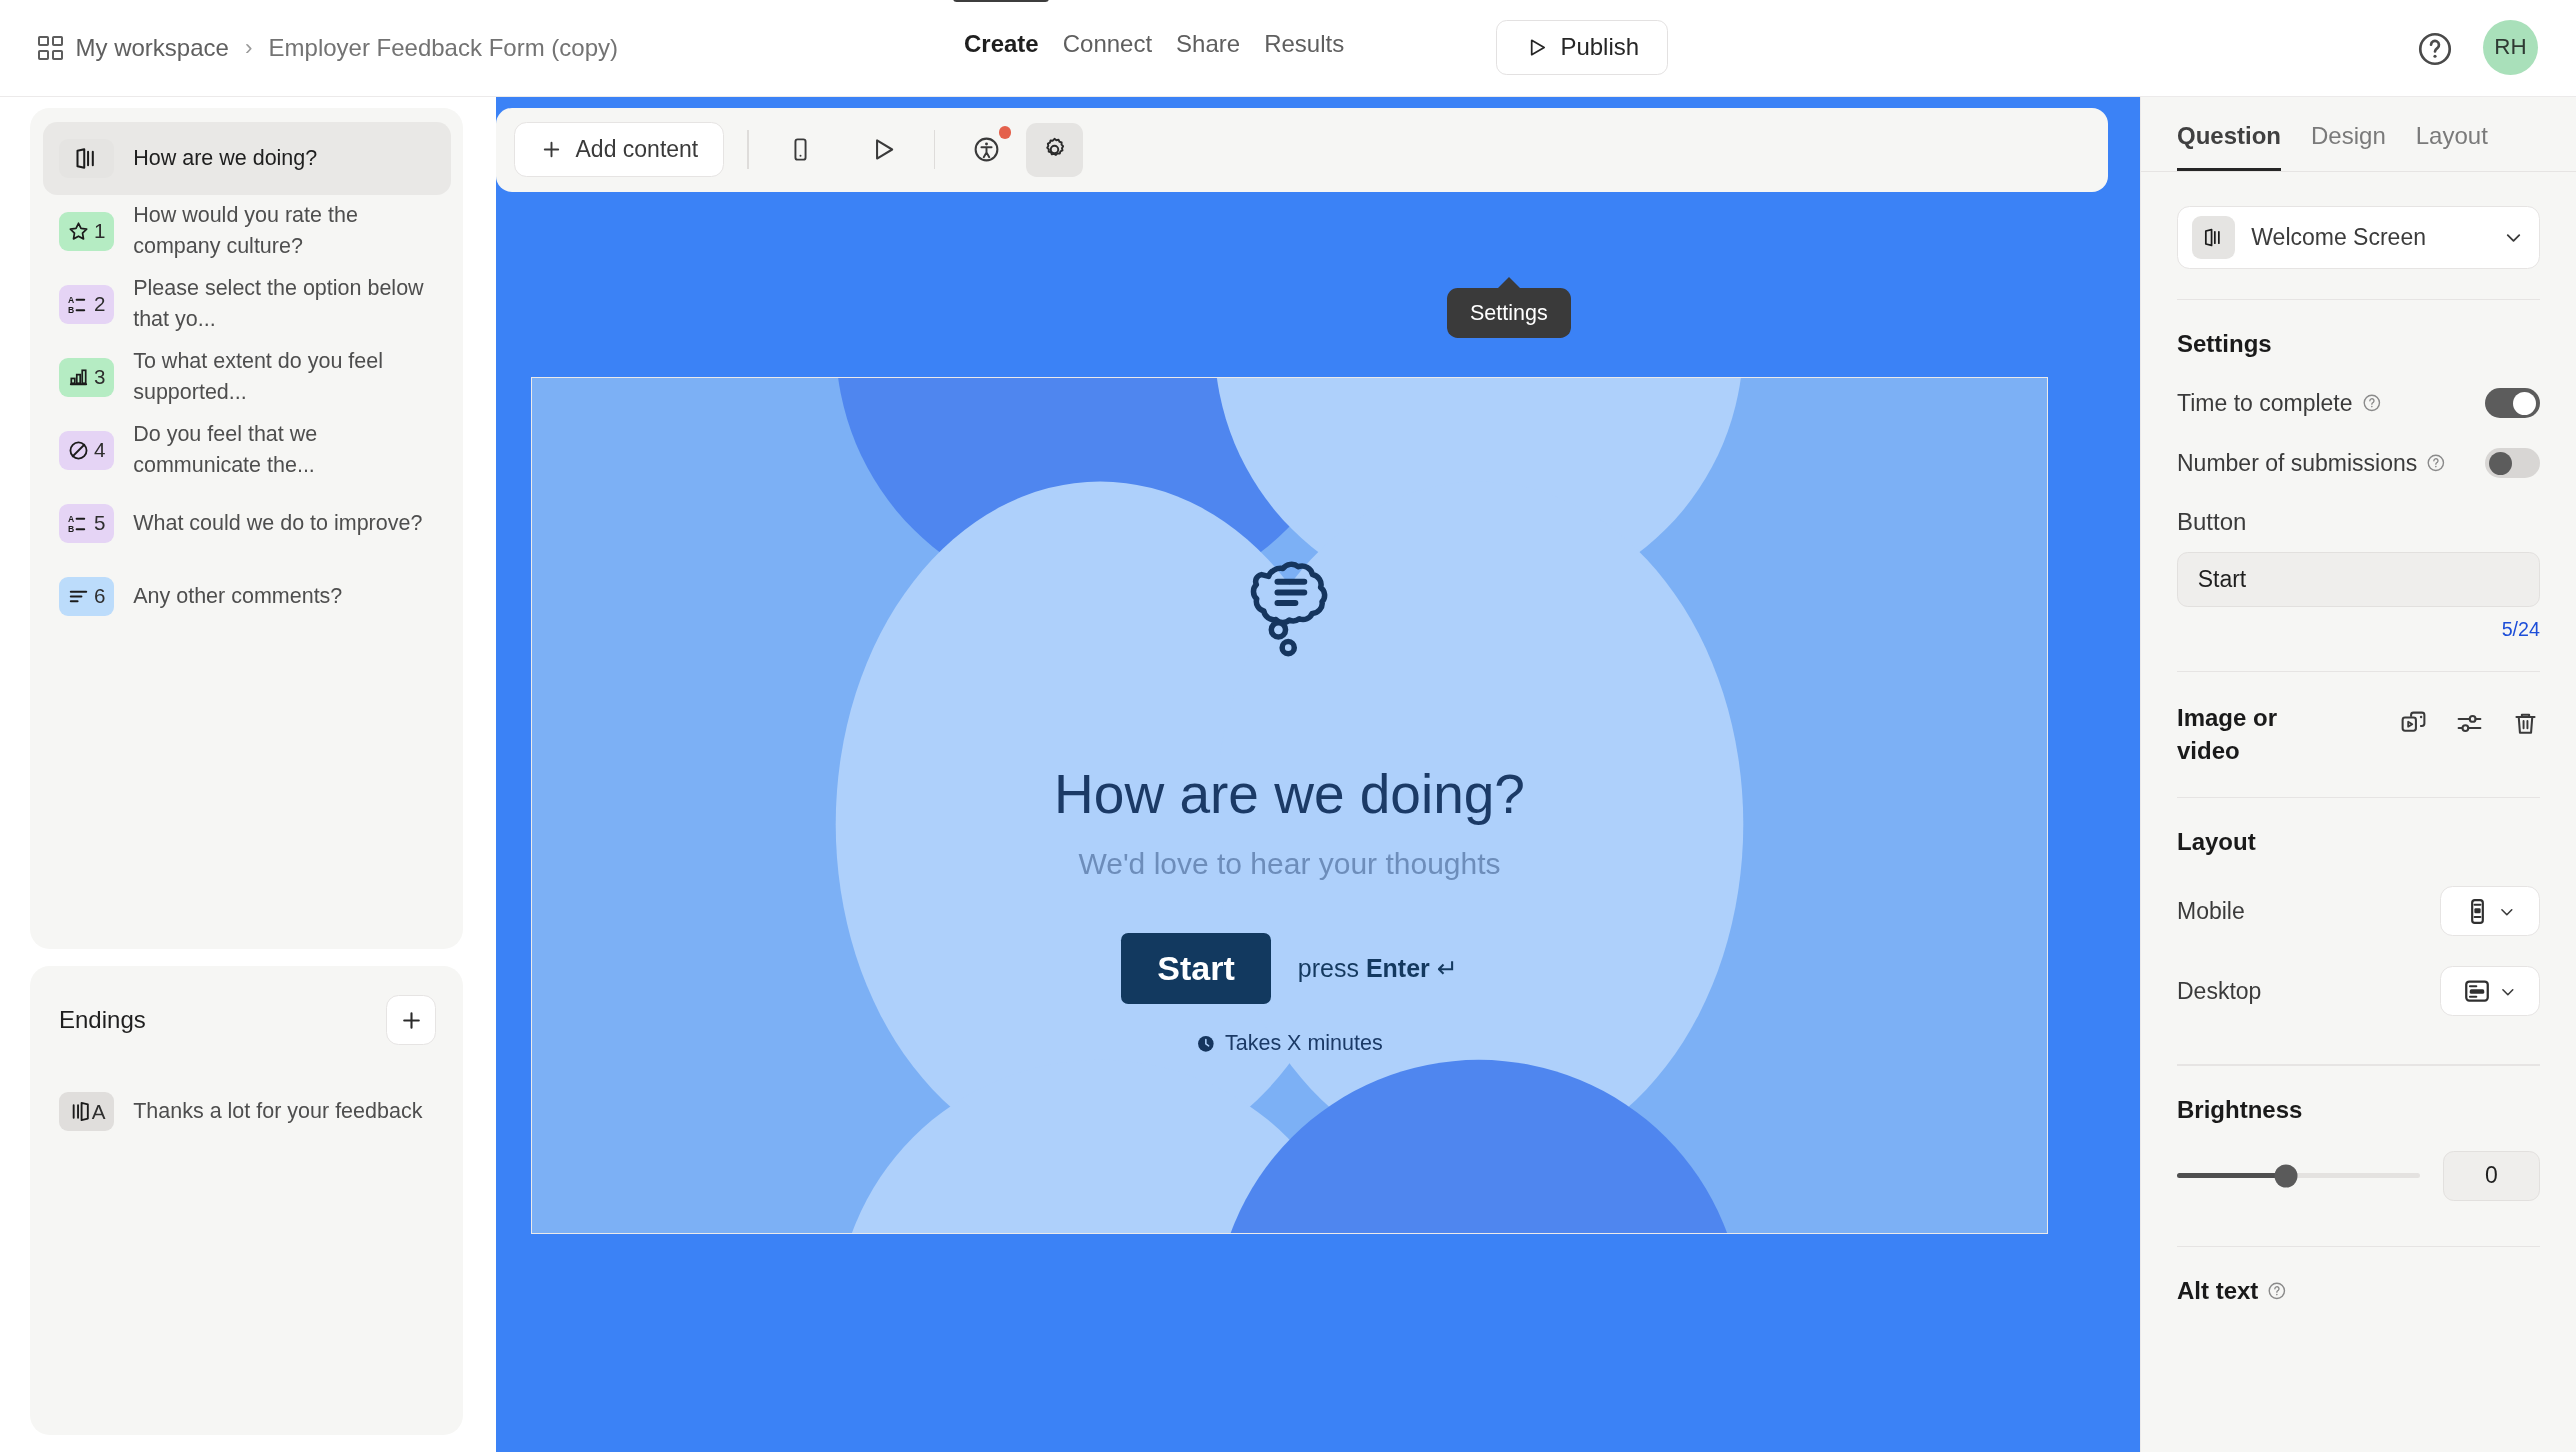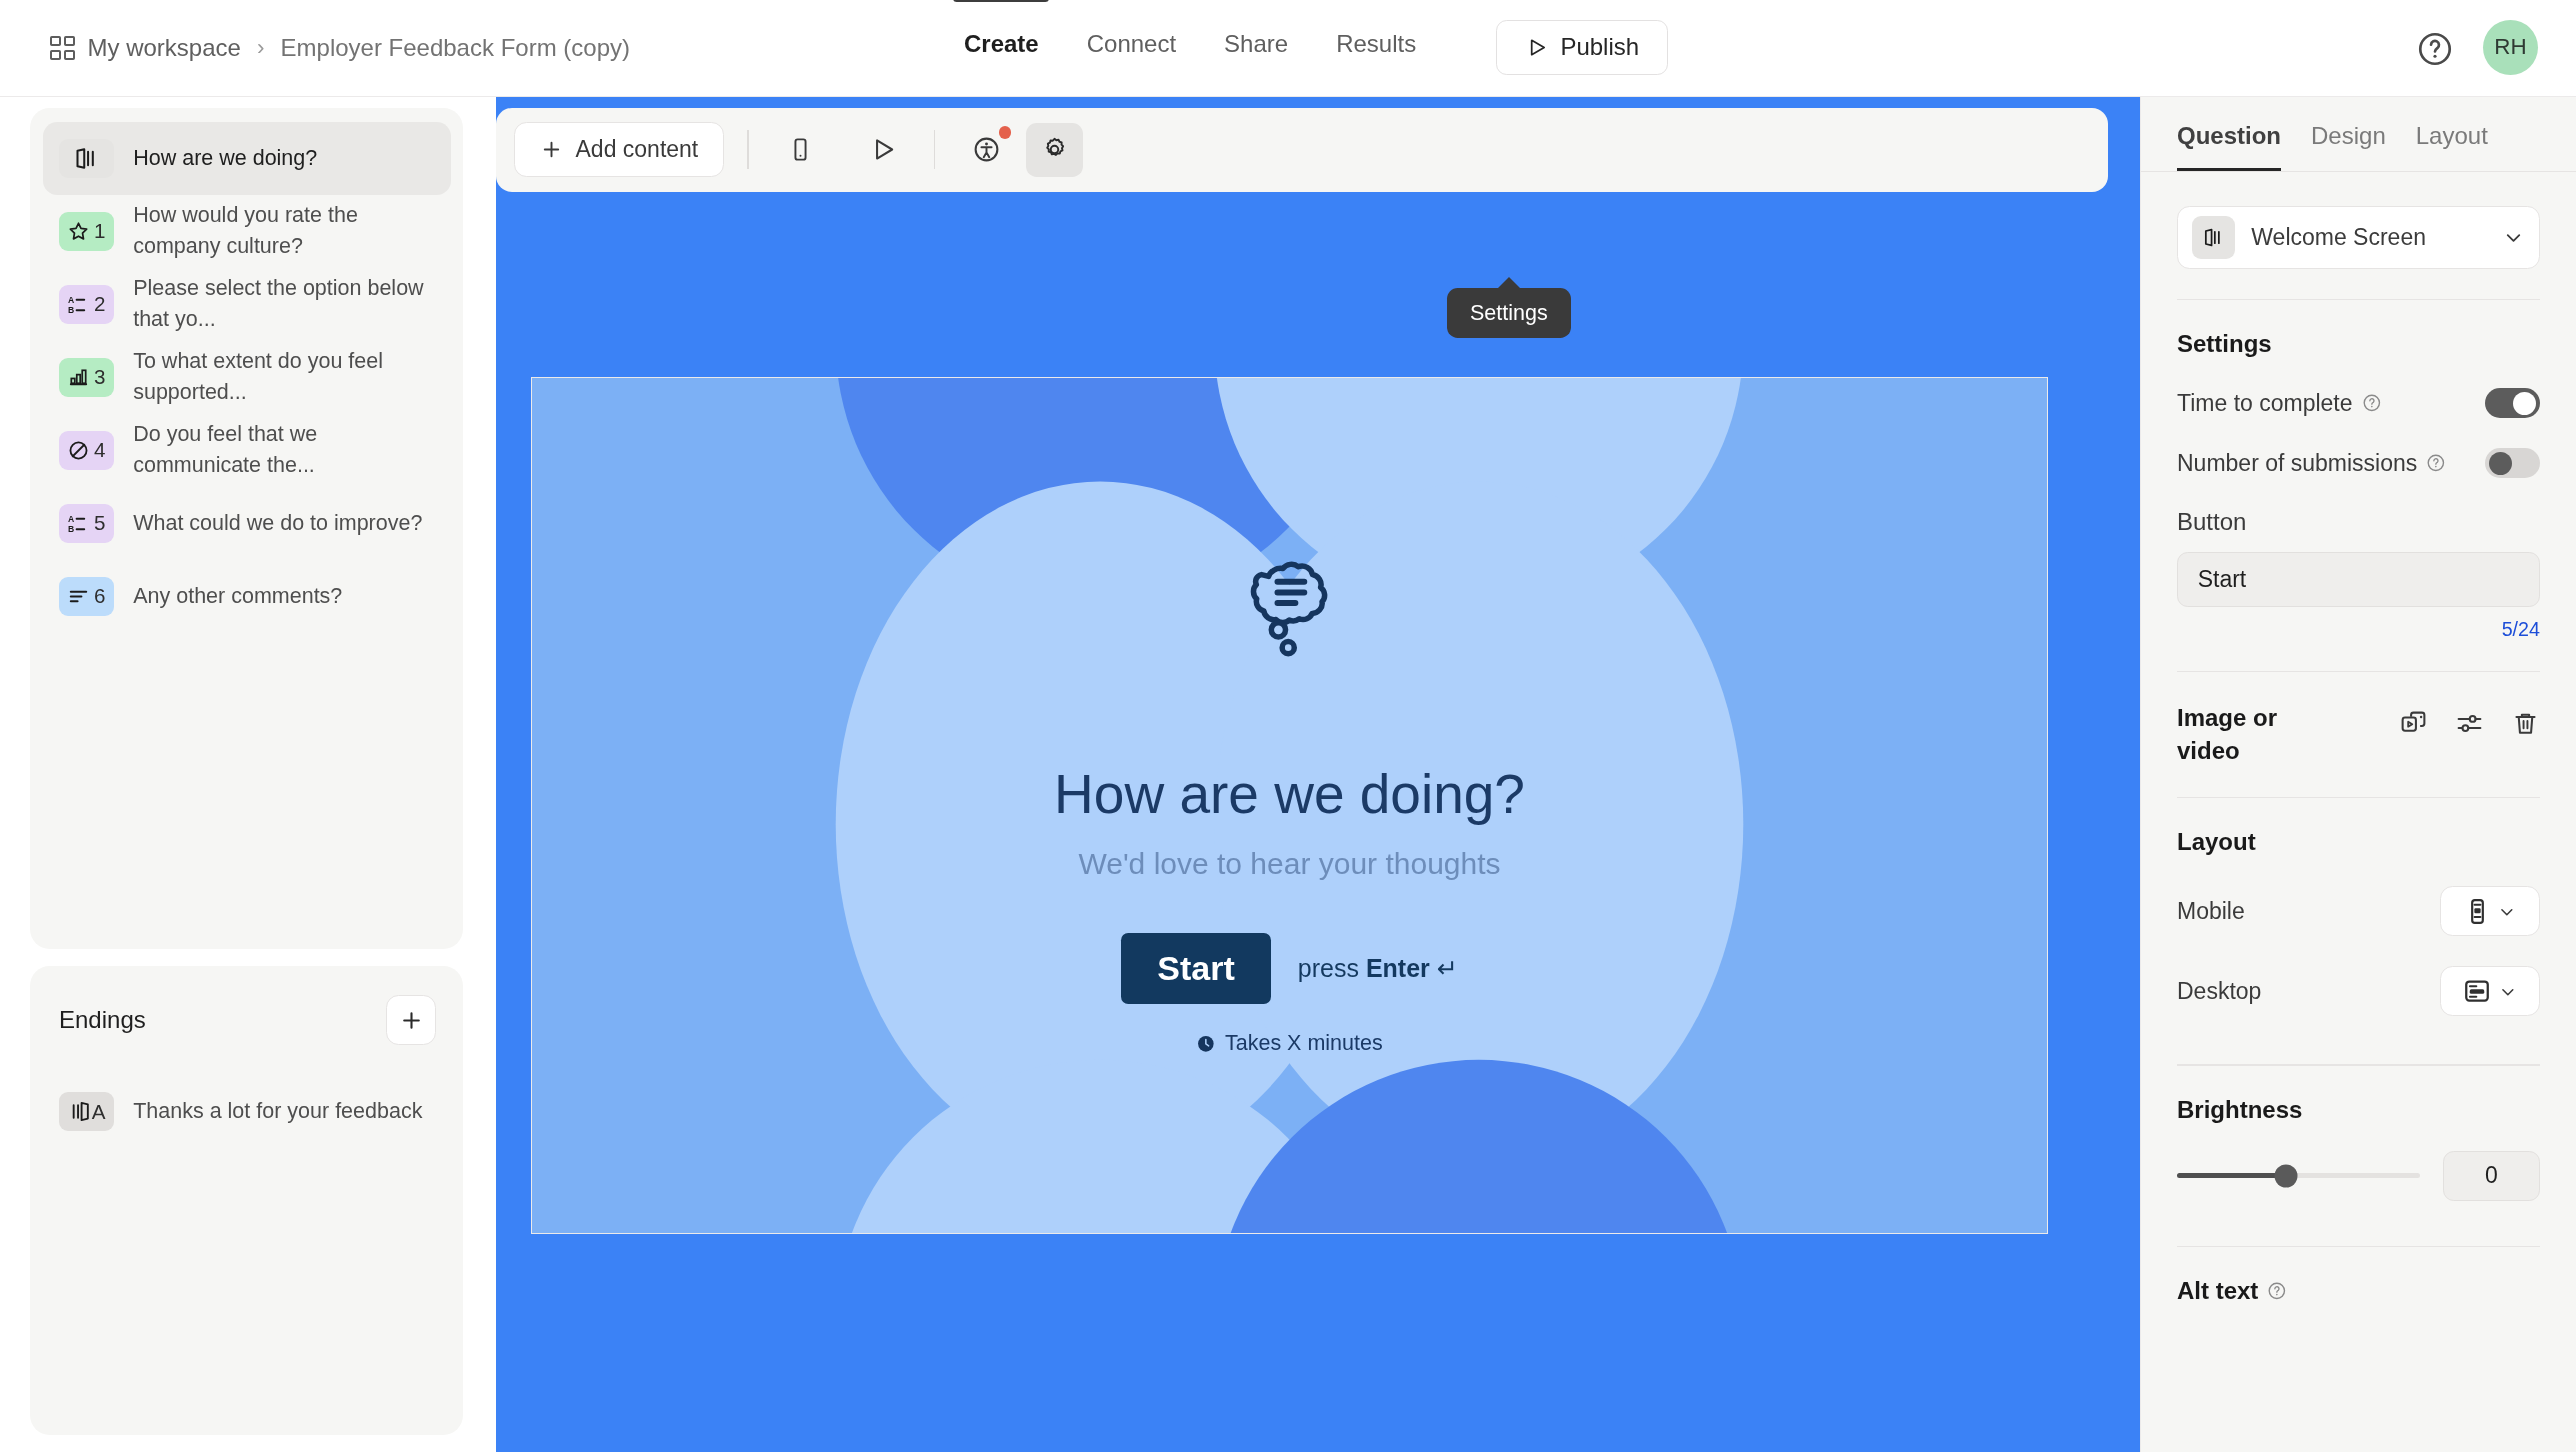--- a/index.html
+++ b/index.html
@@ -9,29 +9,29 @@
     font-family: "Liberation Sans", sans-serif;
     overflow: hidden;
   }
 
   
   .topbar {
     position: absolute; top: 0; left: 0; width: 2576px; height: 97px;
     background: #ffffff; border-bottom: 0.9px solid #eceaea;
     display: flex; align-items: center;
   }
-  .bc { display: flex; align-items: center; gap: 12.5px; padding-left: 50px; }
+  .bc { display: flex; align-items: center; gap: 12.5px; padding-left: 38px; }
   .grid-icon { width: 25px; height: 25px; display: grid;
     grid-template-columns: 10.7px 10.7px; grid-template-rows: 10.7px 10.7px; gap: 3.6px; }
   .grid-icon i { display:block; border: 2.1px solid #5d5d5d; border-radius: 1.8px; }
   .bc-ws { font-size: 24px; color: #5f5f5f; }
   .bc-sep { font-size: 22.4px; color: #9a9a9a; margin: 0 3.6px; }
   .bc-title { font-size: 24px; color: #737373; }
 
-  .tabs { position: absolute; left: 964px; top: 0; height: 87px; display: flex; align-items: center; gap: 48px; }
+  .tabs { position: absolute; left: 964px; top: 0; height: 87px; display: flex; align-items: center; gap: 24px; }
   .tab { font-size: 24px; color: #5f5f5f; position: relative; height: 97px; display: flex; align-items: center; cursor: pointer; }
   .tab.active { color: #1f1f1f; font-weight: 700; }
   .tab.active::before { content:''; position: absolute; top: 0; left: -10.7px; right: -10.7px; height: 7.2px; background: #3d3d3d; border-radius: 0 0 3.6px 3.6px; }
 
   .publish {
     position: absolute; left: 1496px; top: 19.7px;
     width: 172px; height: 55px; border: 1.3px solid #e3e1e1; border-radius: 10.7px;
     background: #fff; display: flex; align-items: center; justify-content: center; gap: 12.5px;
     font-size: 24px; color: #262626; cursor: pointer;
   }

